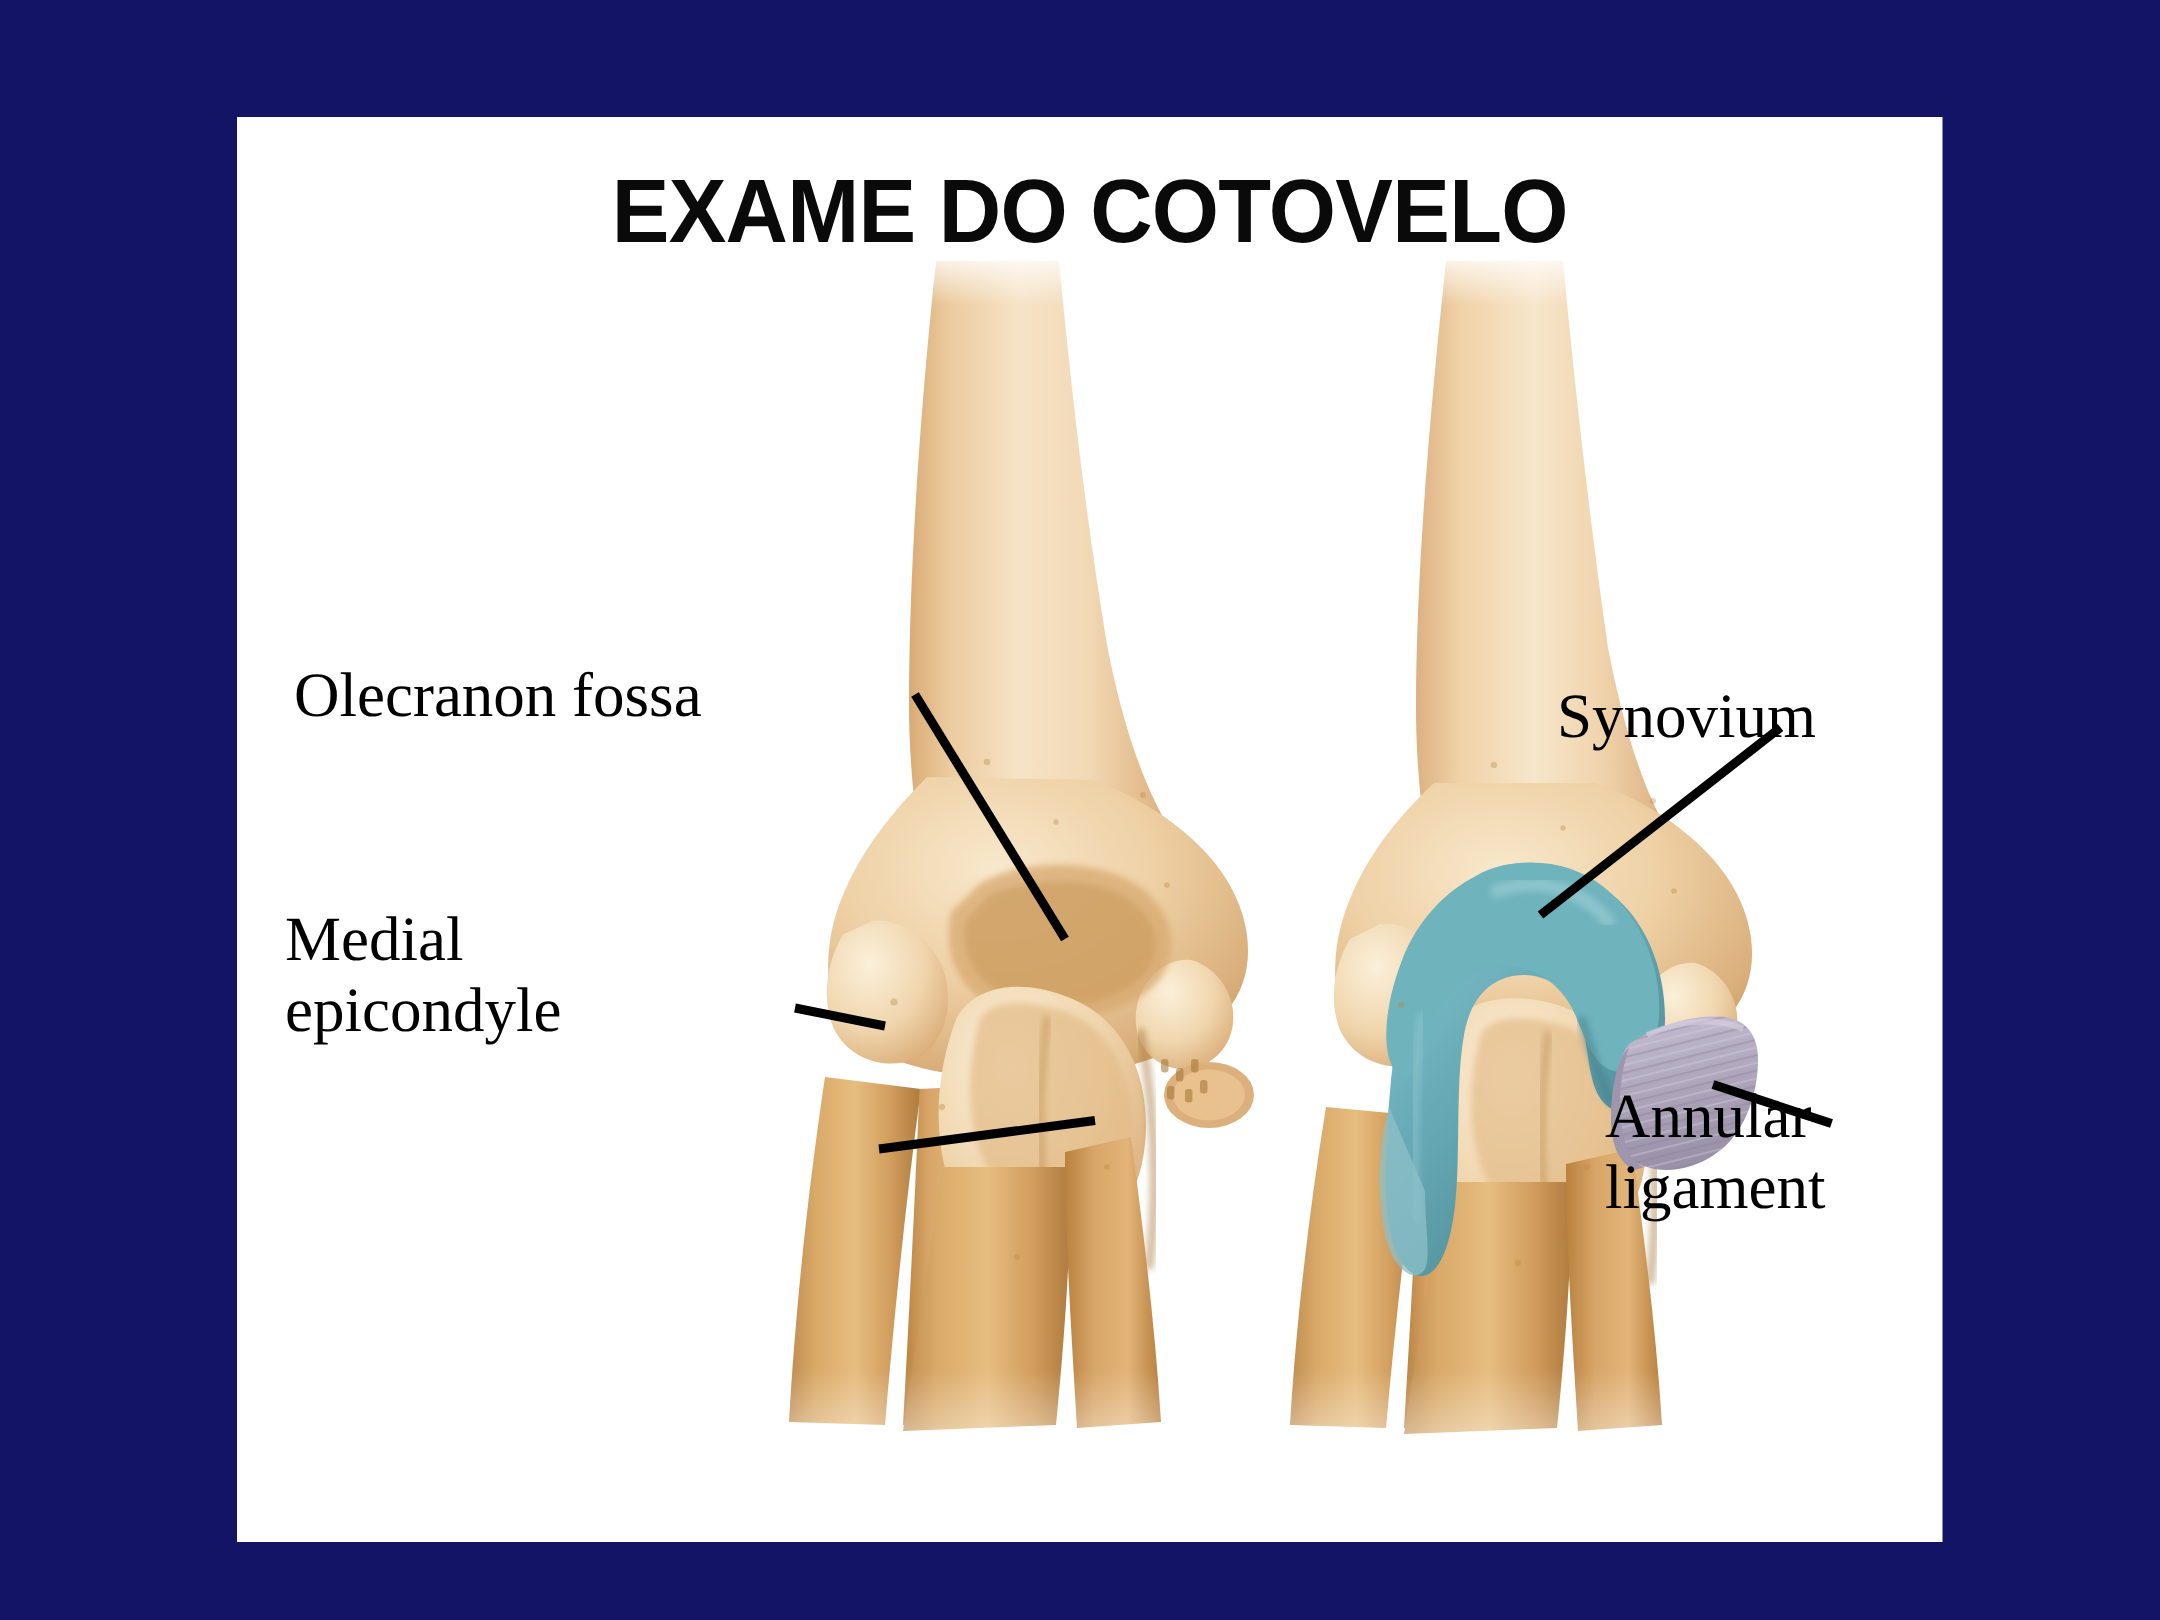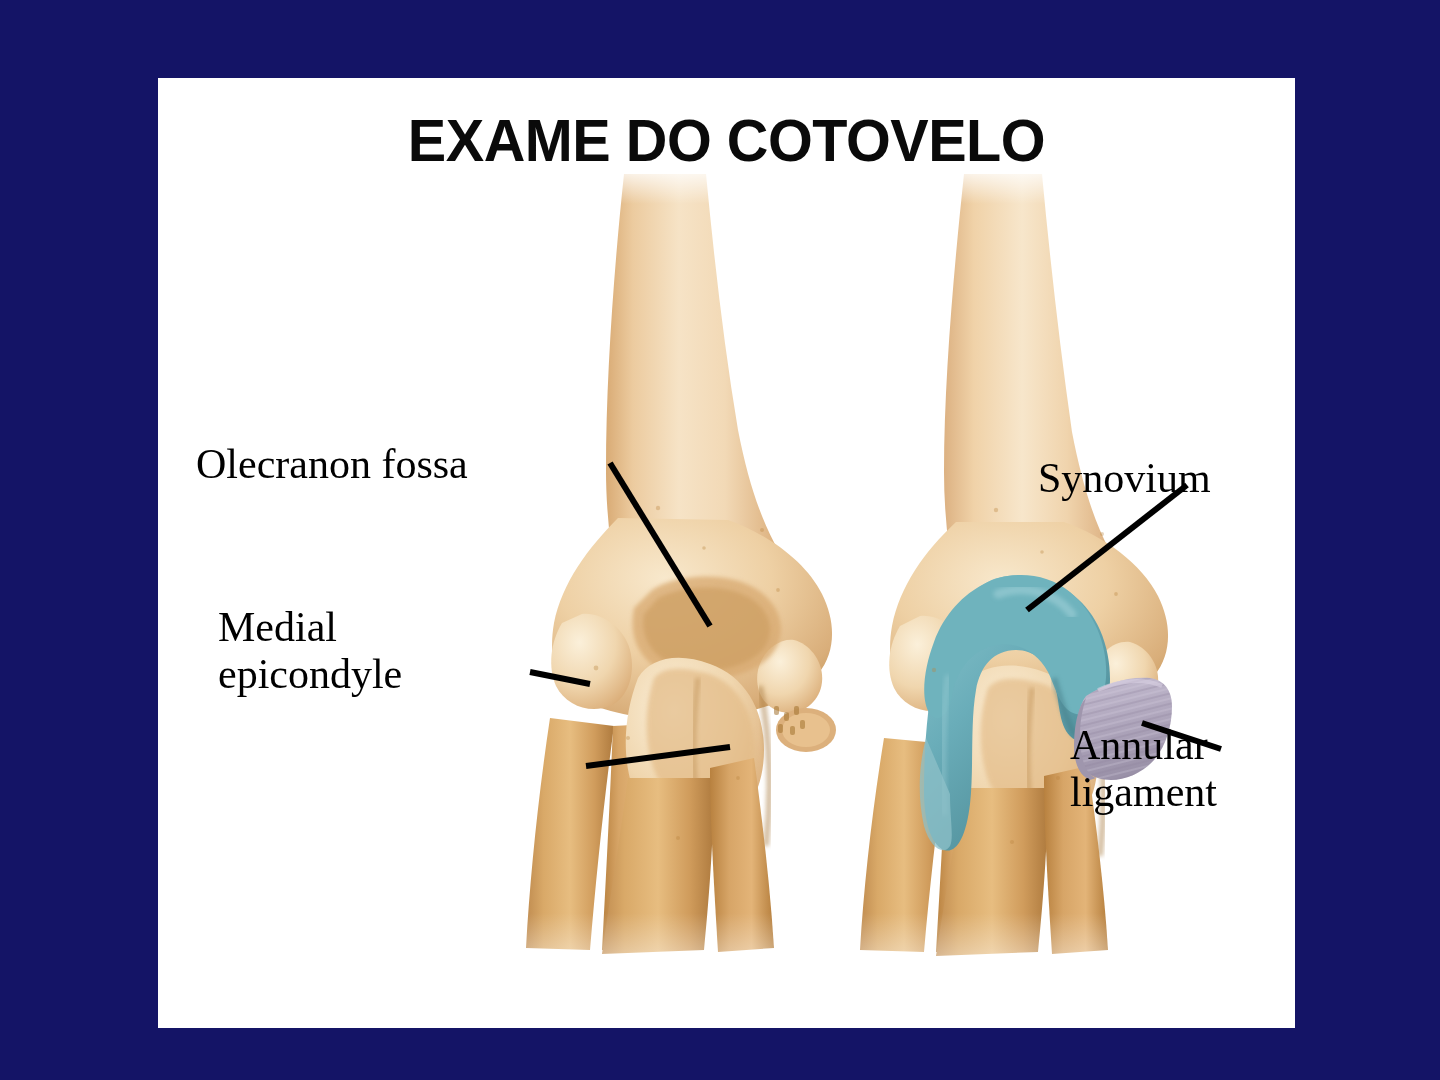--- a/index.html
+++ b/index.html
@@ -47,21 +47,21 @@
     position: absolute;
     font-family: "Liberation Serif", serif;
     font-weight: normal;
     font-size: 42px;
     line-height: 1.12;
     color: #000000;
     white-space: pre-line;
     z-index: 8;
   }
   #label-olecranon-fossa { left: 38px;  top: 363px; }
-  #label-medial-epicondyle { left: 32px; top: 526px; margin-left: 28px; }
+  #label-medial-epicondyle { left: 32px; top: 526px; }
   #label-olecranon-process { left: 38px; top: 639px; }
   #label-synovium { left: 880px; top: 377px; }
   #label-annular-ligament { left: 912px; top: 603px; margin-top: 41px; }
 
   #art-layer {
     position: absolute;
     left: 0; top: 0;
     width: 1137px;
     height: 950px;
     z-index: 4;

